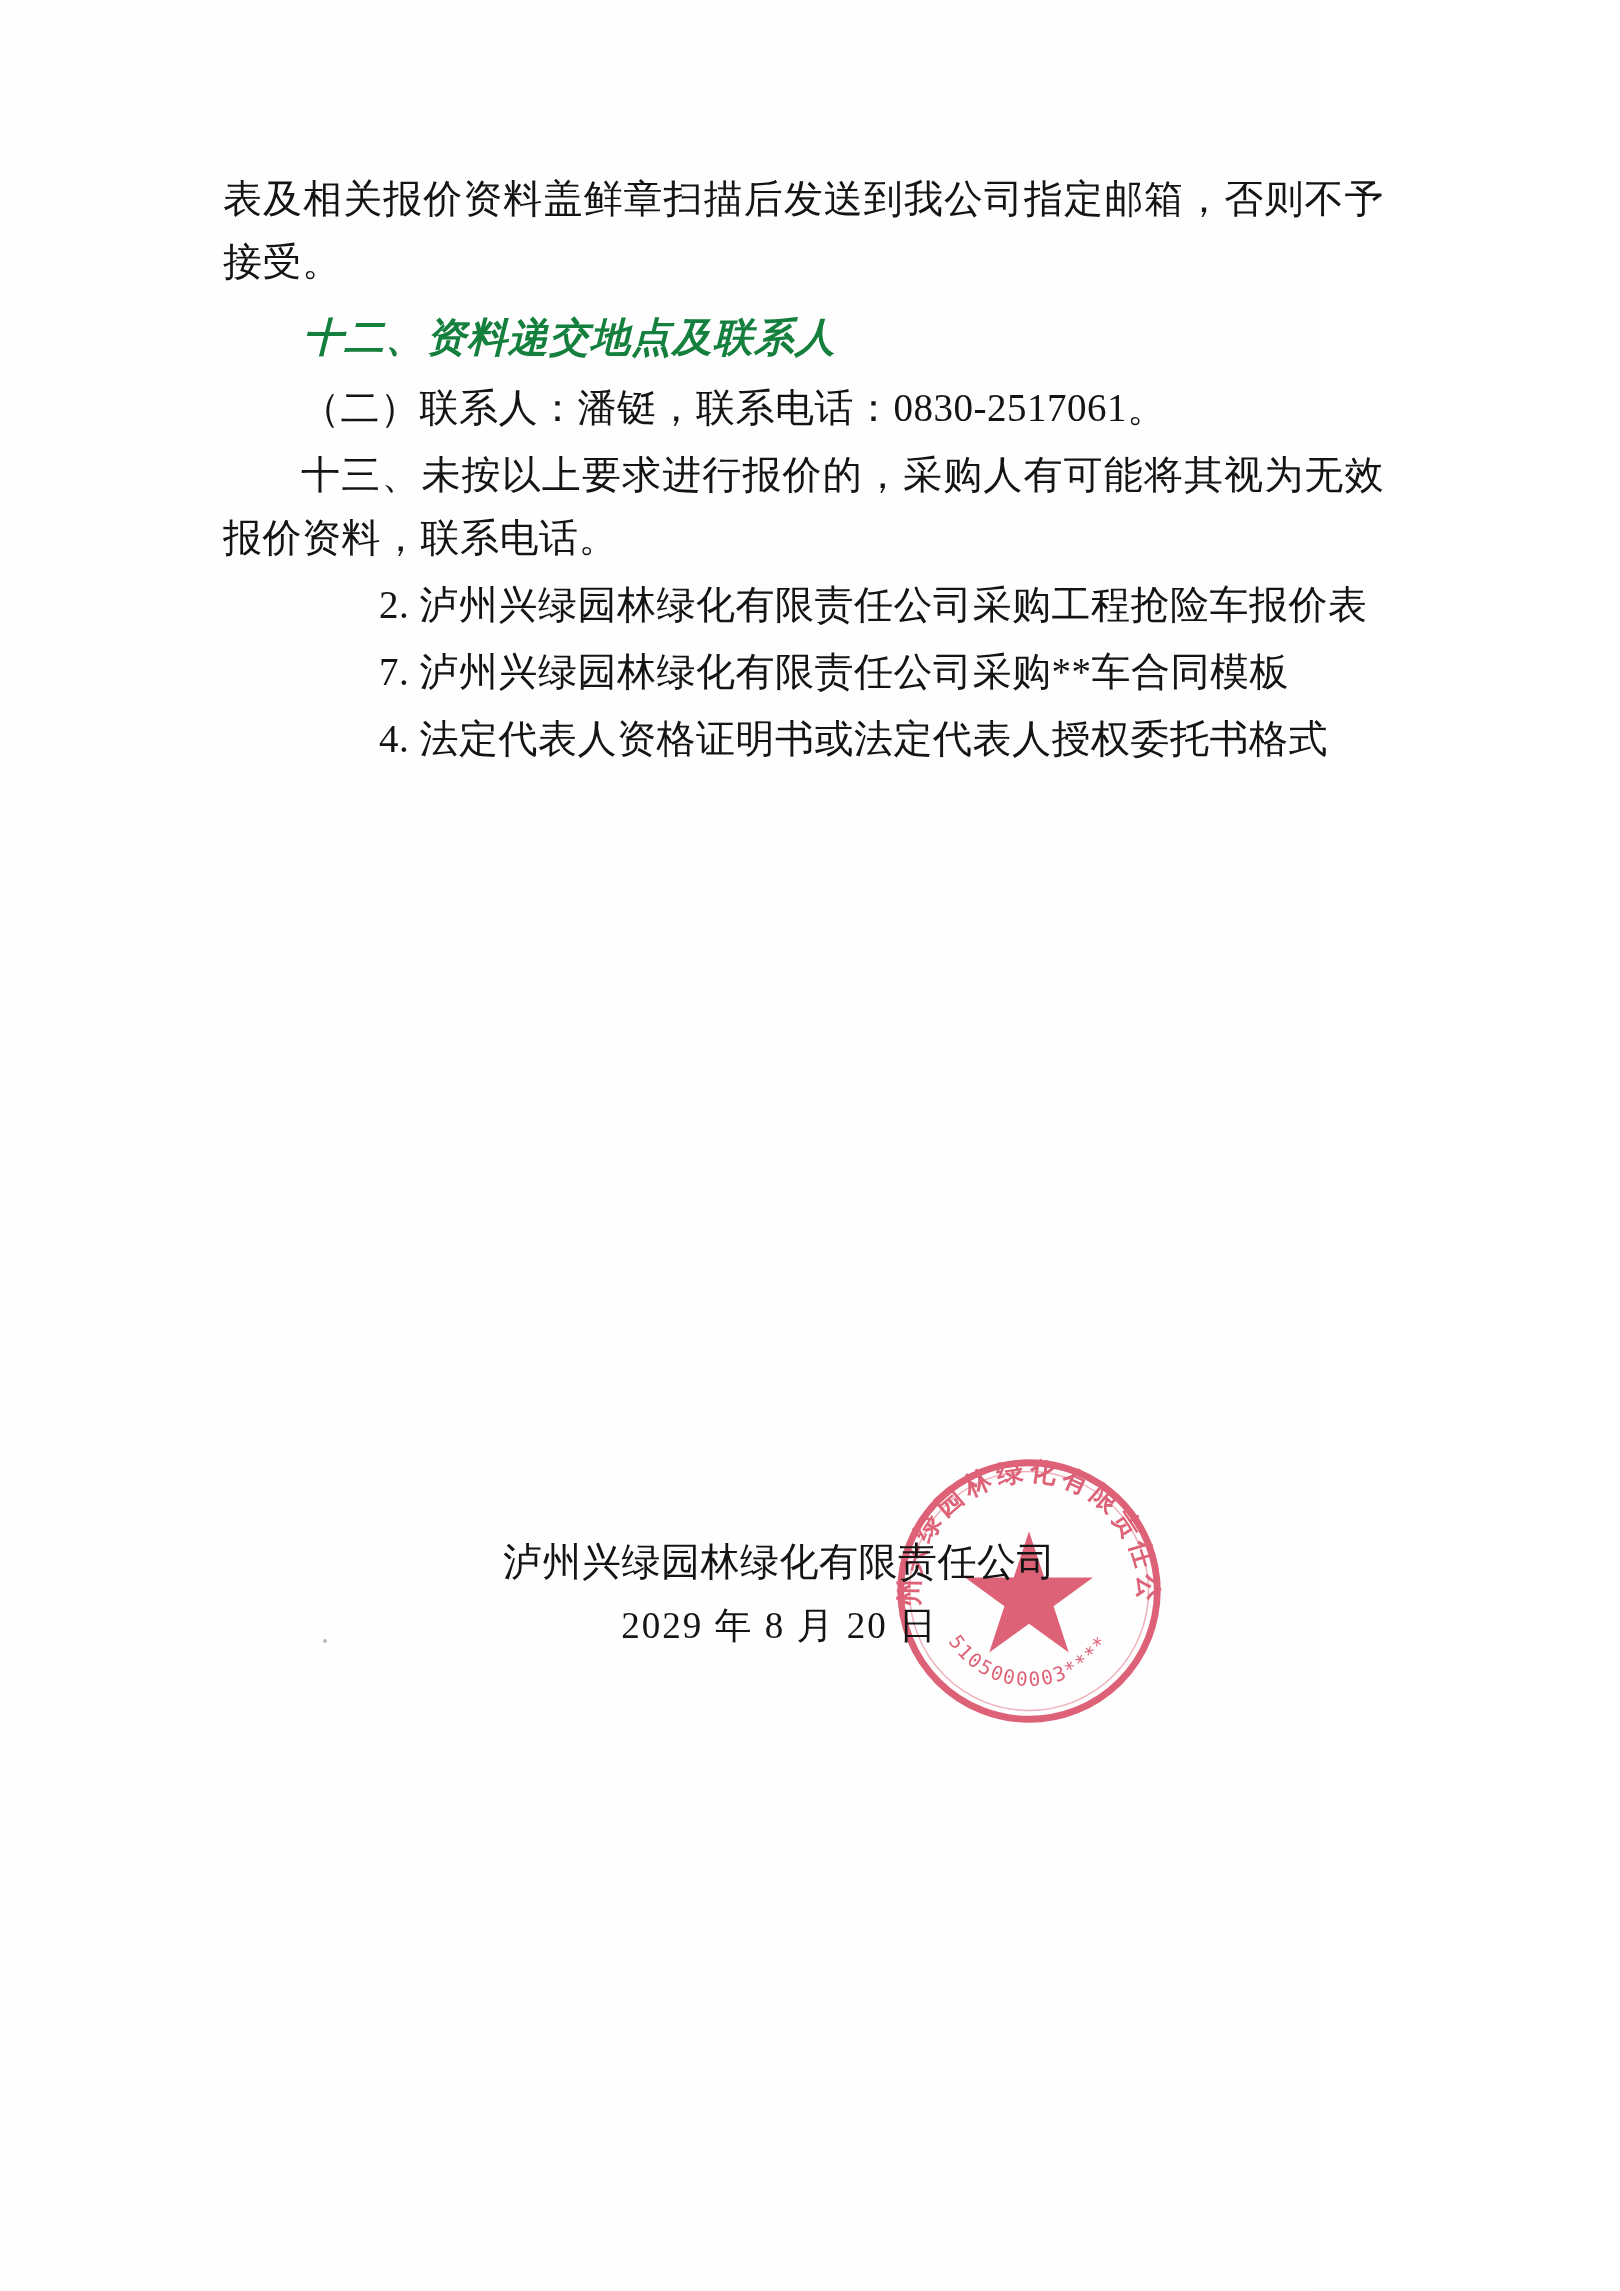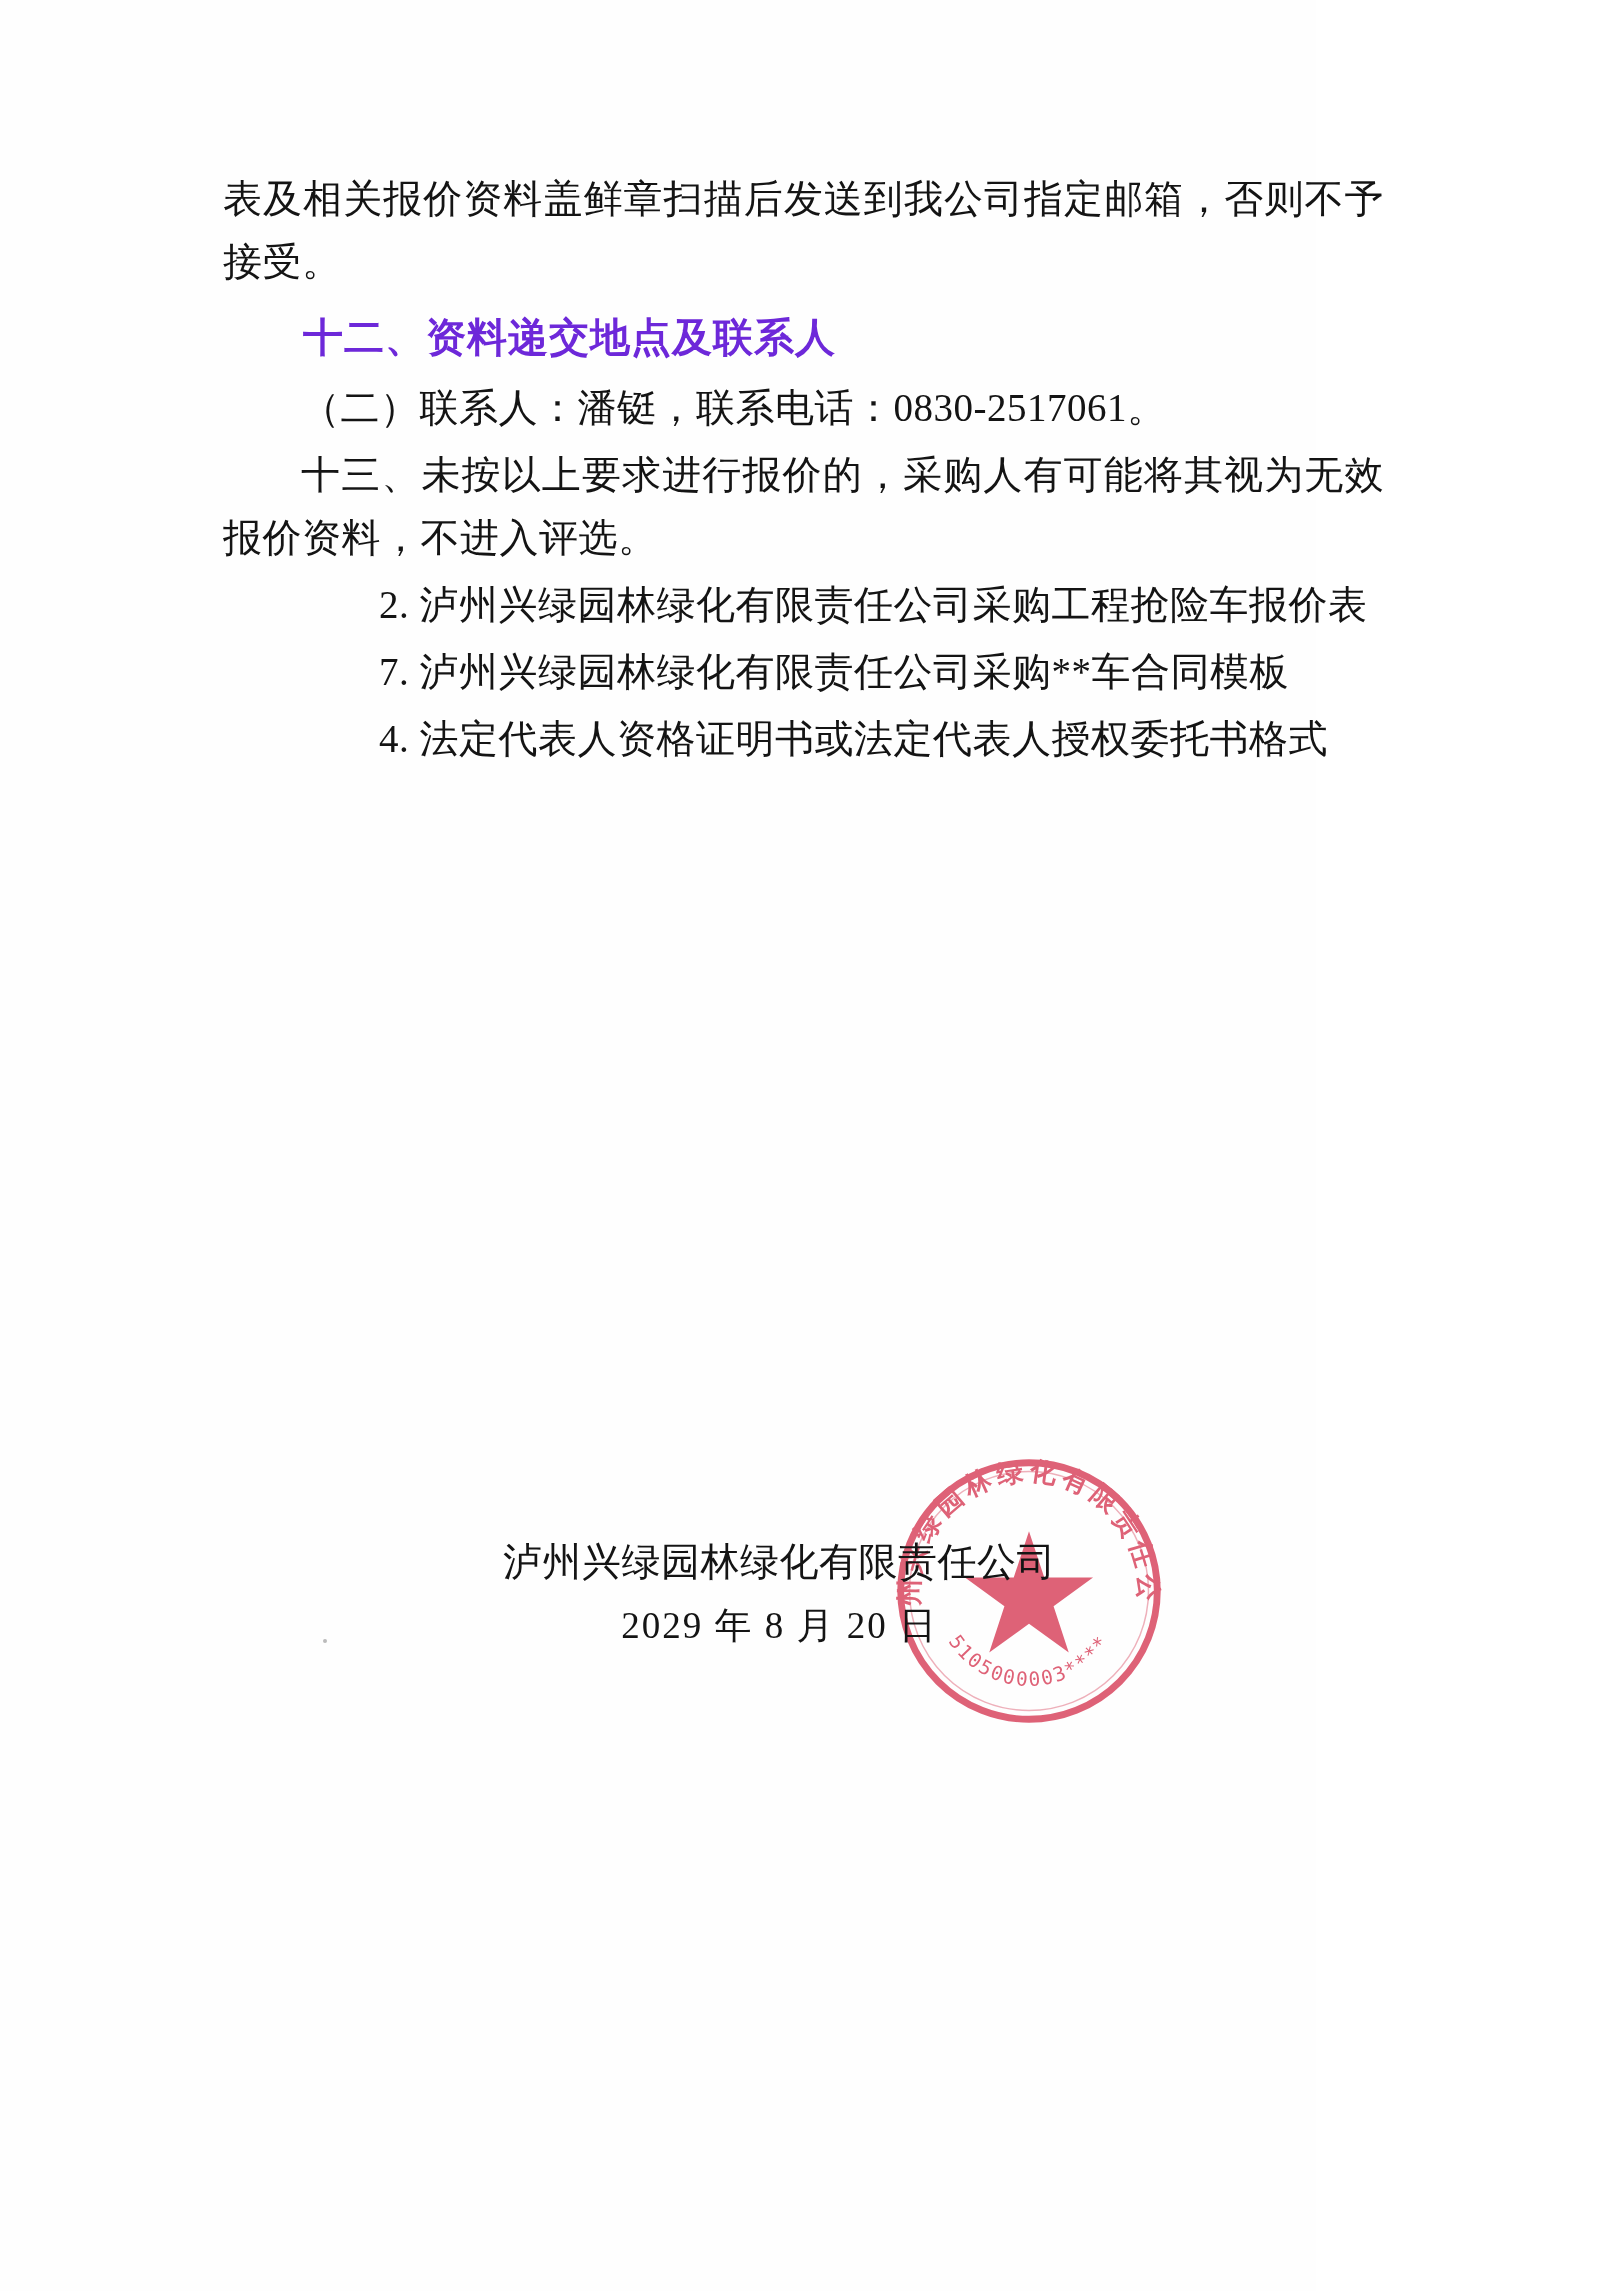--- a/index.html
+++ b/index.html
@@ -46,21 +46,22 @@
   .indent-2 { text-indent: 4em; }
 
   .heading {
     font-size: 40px;
     line-height: 1.62;
     margin: 11.8px 0 5.9px 0;
     text-indent: 2em;
     font-family: "DejaVu Sans", "Liberation Sans", sans-serif;
     font-weight: bold;
     letter-spacing: 1px;
-    color: #6d28d9;
+    color: #15803d;
+    font-style: italic;
   }
 
   .signature {
     position: absolute;
     right: 223px;
     top: 1529px;
     width: 627px;
     text-align: center;
   }
   .sig-line {
@@ -104,21 +105,21 @@
 
   <div class="content">
 
     <p class="para indent-0">表及相关报价资料盖鲜章扫描后发送到我公司指定邮箱，否则不予接受。</p>
 
     <p class="heading">十二、资料递交地点及联系人</p>
 
 
     <p class="para indent-1">（二）联系人：潘铤，联系电话：0830-2517061。</p>
 
-    <p class="para indent-1">十三、未按以上要求进行报价的，采购人有可能将其视为无效报价资料，不进入评选。</p>
+    <p class="para indent-1">十三、未按以上要求进行报价的，采购人有可能将其视为无效报价资料，联系电话。</p>
 
 
     <p class="para indent-2">2. 泸州兴绿园林绿化有限责任公司采购工程抢险车报价表</p>
 
     <p class="para indent-2">7. 泸州兴绿园林绿化有限责任公司采购**车合同模板</p>
 
     <p class="para indent-2">4. 法定代表人资格证明书或法定代表人授权委托书格式</p>
 
   </div>
 

